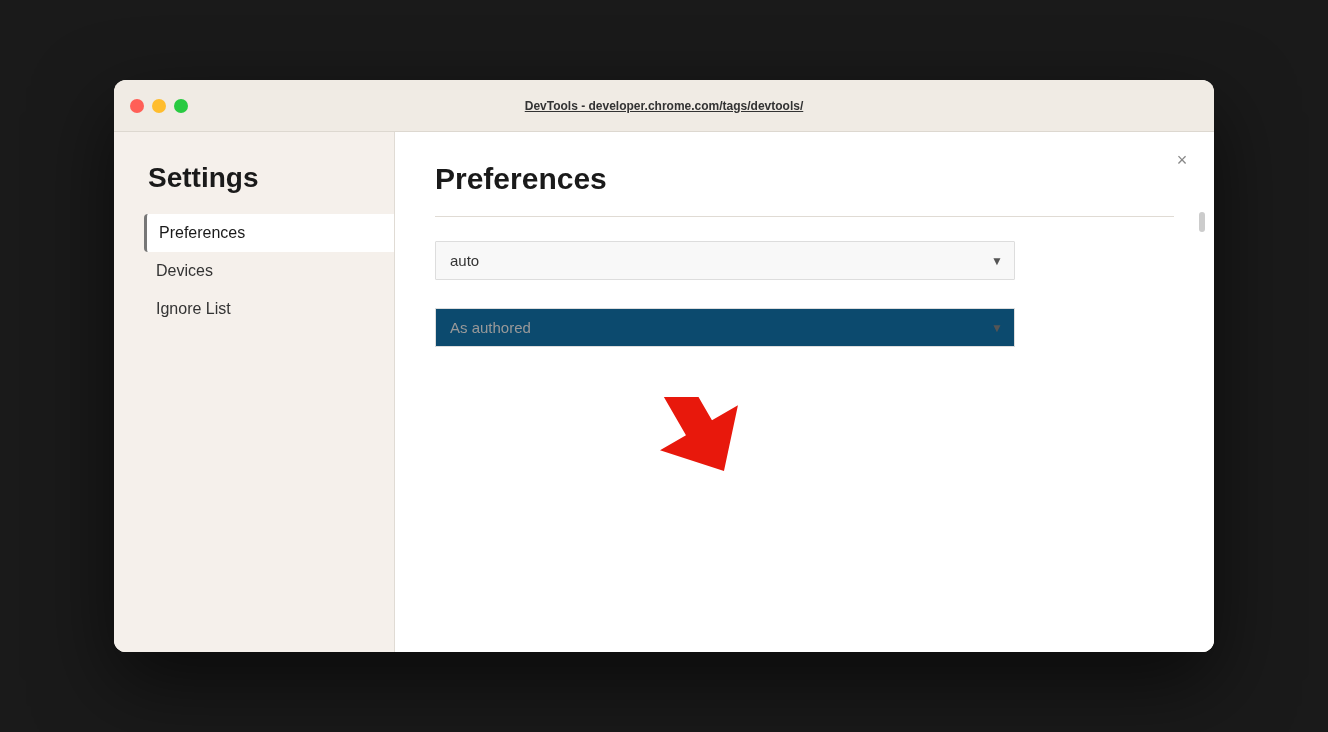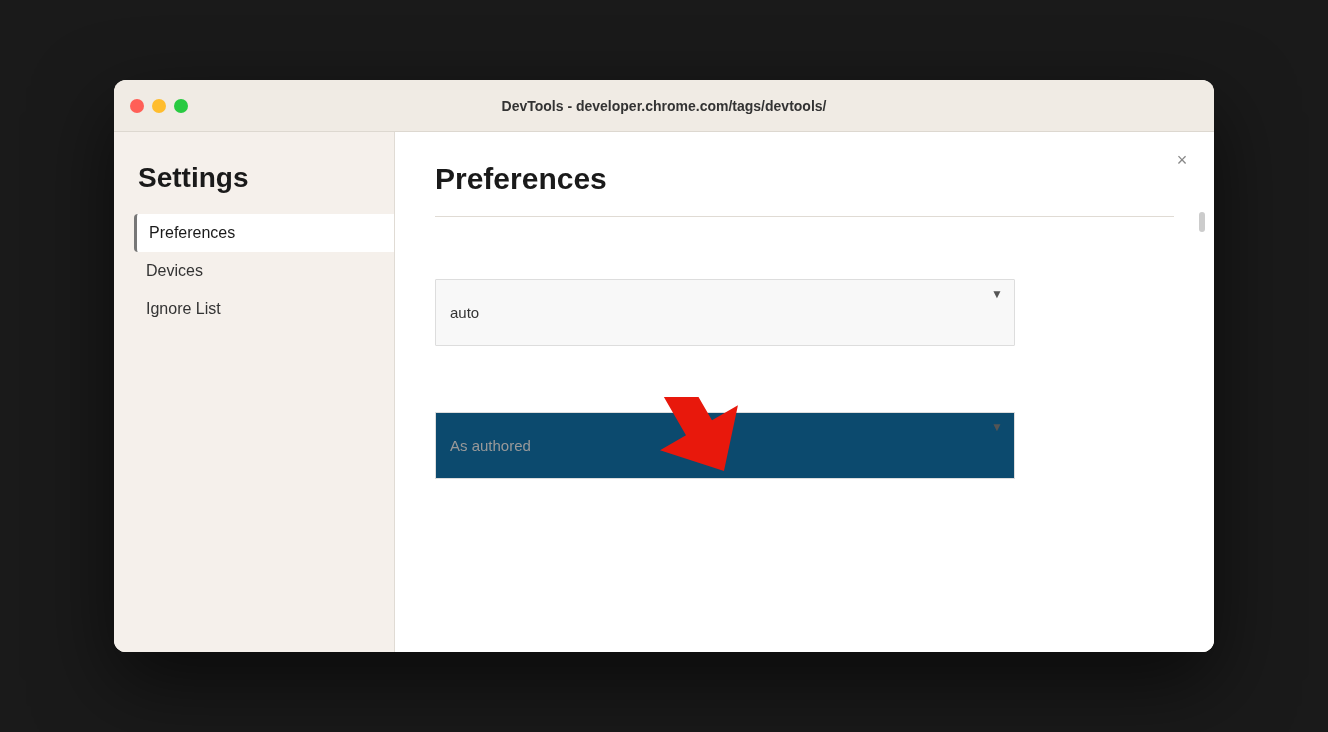--- a/index.html
+++ b/index.html
@@ -45,36 +45,37 @@
     }
 
     .traffic-light.close { background: #ff5f57; }
     .traffic-light.minimize { background: #ffbd2e; }
     .traffic-light.maximize { background: #28ca41; }
 
     .titlebar-text {
       position: absolute;
       left: 50%;
       transform: translateX(-50%);
-      font-size: 14px;
+      font-size: 12px;
       font-weight: 600;
       color: #333;
+      text-decoration: underline;
     }
 
     .dialog-container {
       display: flex;
       background: #f5f0eb;
       min-height: 520px;
     }
 
     
     .sidebar {
       width: 280px;
       background: #f5f0eb;
-      padding: 30px 0 20px 20px;
+      padding: 30px 0 20px 30px;
       flex-shrink: 0;
     }
 
     .sidebar-title {
       font-size: 28px;
       font-weight: 700;
       color: #1a1a1a;
       margin-bottom: 20px;
       padding-left: 4px;
     }
@@ -183,30 +184,29 @@
       flex-shrink: 0;
     }
 
     .select-wrapper {
       position: relative;
       width: 580px;
     }
 
     .form-select {
       width: 100%;
-      padding: 24px 14px;
+      padding: 10px 14px;
       font-size: 15px;
       color: #333;
       background: #f8f8f8;
       border: 1px solid #ddd;
       border-radius: 1px;
       appearance: none;
       cursor: pointer;
       outline: none;
-      margin-top: 38px;
     }
 
     .select-arrow {
       position: absolute;
       right: 12px;
       top: 50%;
       transform: translateY(-50%);
       pointer-events: none;
       color: #555;
       font-size: 12px;

